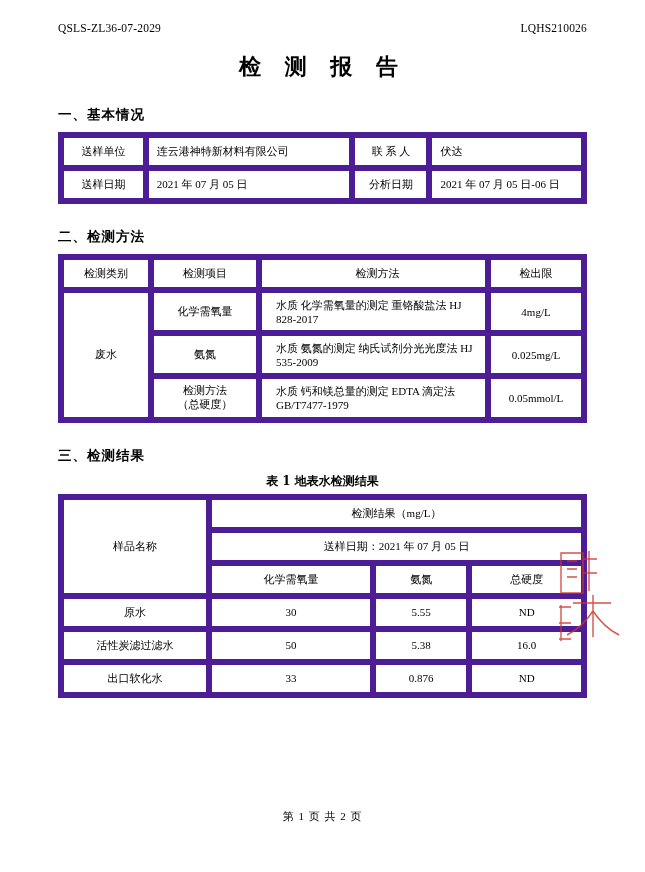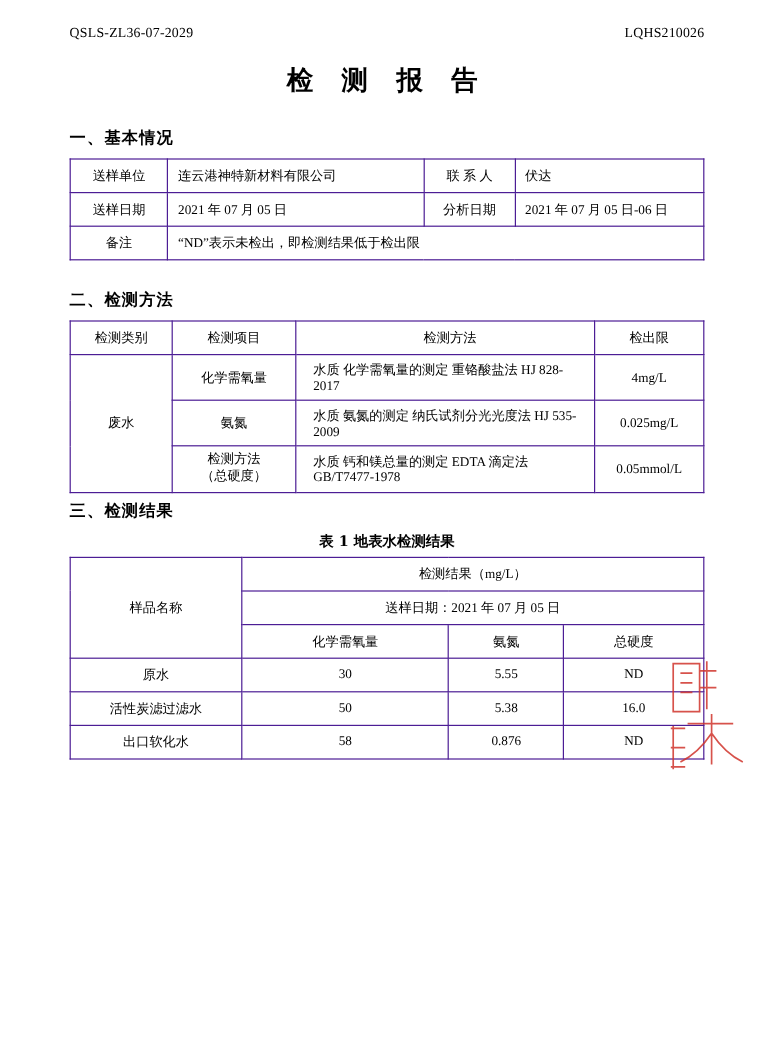--- a/index.html
+++ b/index.html
@@ -43,29 +43,29 @@
   }
 
   .section-title {
     font-size: 13.5px;
     font-weight: bold;
     margin-top: 24px;
     margin-bottom: 8px;
     letter-spacing: 1px;
     font-family: "DejaVu Serif", serif;
   }
-  .section-title.s3 { margin-top: 6px; }
+  .section-title.s3 { margin-top: 24px; }
 
   table {
     border-collapse: collapse;
     width: 100%;
     font-size: 11px;
   }
   table td, table th {
-    border: 1px solid #4c1d95;
+    border: 6px solid #4c1d95;
     padding: 5px 6px;
     font-weight: normal;
     vertical-align: middle;
   }
 
   
   .tbl-basic td { height: 17px; }
   .tbl-basic .lbl {
     width: 70px;
     text-align: center;
@@ -140,24 +140,20 @@
       <td class="val val-a">连云港神特新材料有限公司</td>
       <td class="lbl-b">联 系 人</td>
       <td class="val-b">伏达</td>
     </tr>
     <tr>
       <td class="lbl">送样日期</td>
       <td class="val val-a">2021 年 07 月 05 日</td>
       <td class="lbl-b">分析日期</td>
       <td class="val-b">2021 年 07 月 05 日-06 日</td>
     </tr>
-    <tr>
-      <td class="lbl">备注</td>
-      <td class="val" colspan="3">“ND”表示未检出，即检测结果低于检出限</td>
-    </tr>
   </tbody>
     </table>
 
   <div class="section-title">二、检测方法</div>
 
   <table class="tbl-method">
     <tbody>
         <tr class="hrow">
       <td class="c-type">检测类别</td>
       <td class="c-item">检测项目</td>
@@ -173,21 +169,21 @@
     <tr>
       <td class="c-item">氨氮</td>
       <td class="c-method">水质 氨氮的测定 纳氏试剂分光光度法 HJ 535-2009</td>
       <td class="c-limit">0.025mg/L</td>
     </tr>
     <tr>
       <td class="c-item two-line">
         <div>检测方法</div>
         <div>（总硬度）</div>
       </td>
-      <td class="c-method">水质 钙和镁总量的测定 EDTA 滴定法 GB/T7477-1978</td>
+      <td class="c-method">水质 钙和镁总量的测定 EDTA 滴定法 GB/T7477-1979</td>
       <td class="c-limit">0.05mmol/L</td>
     </tr>
   </tbody>
     </table>
 
   <div class="section-title s3">三、检测结果</div>
   <div class="result-caption">表 1 地表水检测结果</div>
 
   <table class="tbl-result">
     <tbody>
@@ -210,33 +206,34 @@
       <td>ND</td>
     </tr>
     <tr>
       <td>活性炭滤过滤水</td>
       <td>50</td>
       <td>5.38</td>
       <td>16.0</td>
     </tr>
     <tr>
       <td>出口软化水</td>
-      <td>58</td>
+      <td>33</td>
       <td>0.876</td>
       <td>ND</td>
     </tr>
   </tbody>
     </table>
 
   <div class="seal">
     <svg width="74" height="100" viewBox="0 0 74 100">
       <g stroke="#d0342c" stroke-width="1.4" fill="none" opacity="0.85">
         <path d="M8 8 L8 48 L30 48 L30 8 Z"></path>
         <path d="M14 16 L24 16 M14 24 L24 24 M14 32 L24 32"></path>
         <path d="M36 6 L36 46 M30 14 L44 14 M30 28 L44 28"></path>
         <path d="M20 58 L58 58 M40 50 L40 92 M40 66 C32 78 22 86 14 90 M40 66 C48 78 58 86 66 90"></path>
         <path d="M8 60 L8 96 M6 62 L18 62 M6 78 L18 78 M6 94 L18 94"></path>
       </g>
     </svg>
   </div>
 
+  <div class="footer">第 1 页 共 2 页</div>
 
 </div>
 
 </body></html>

